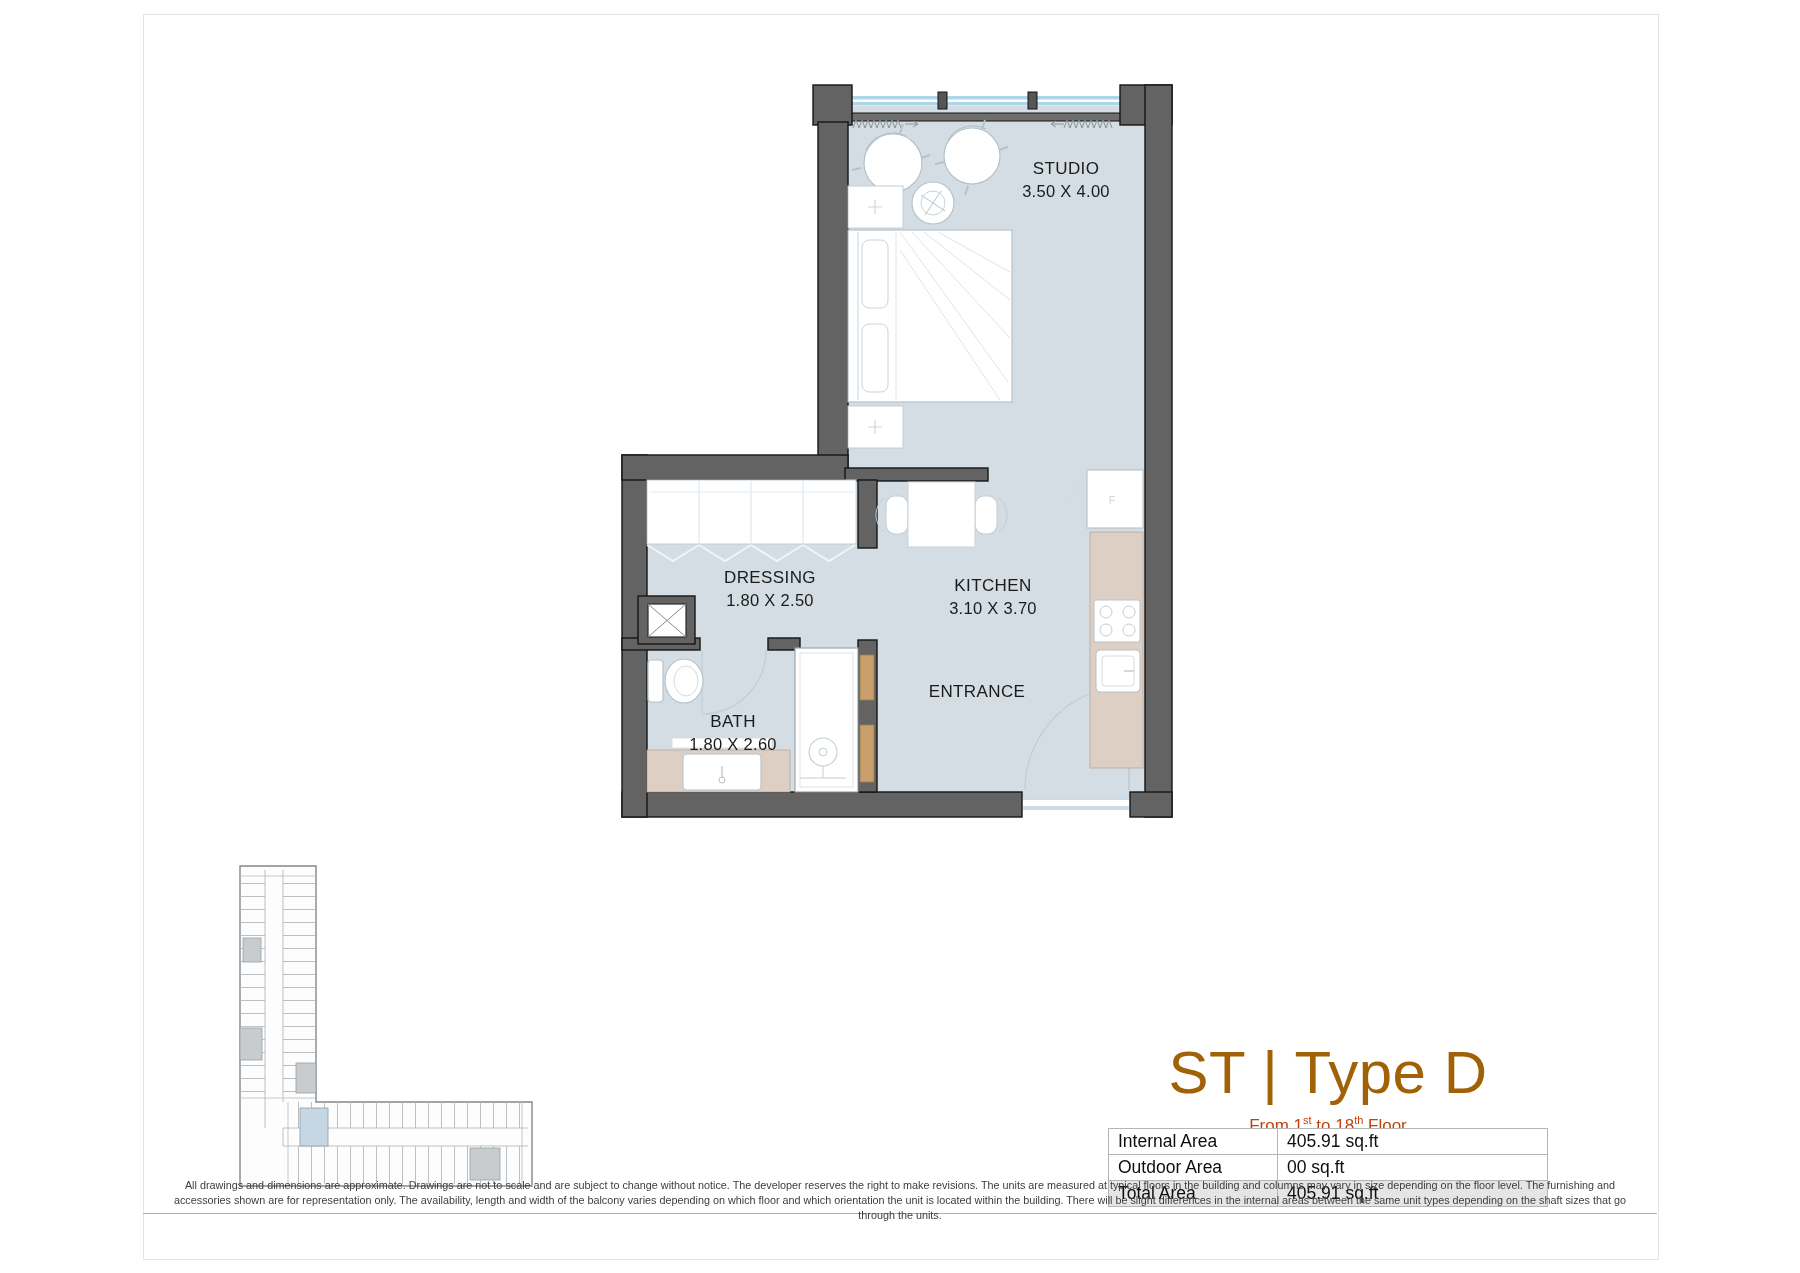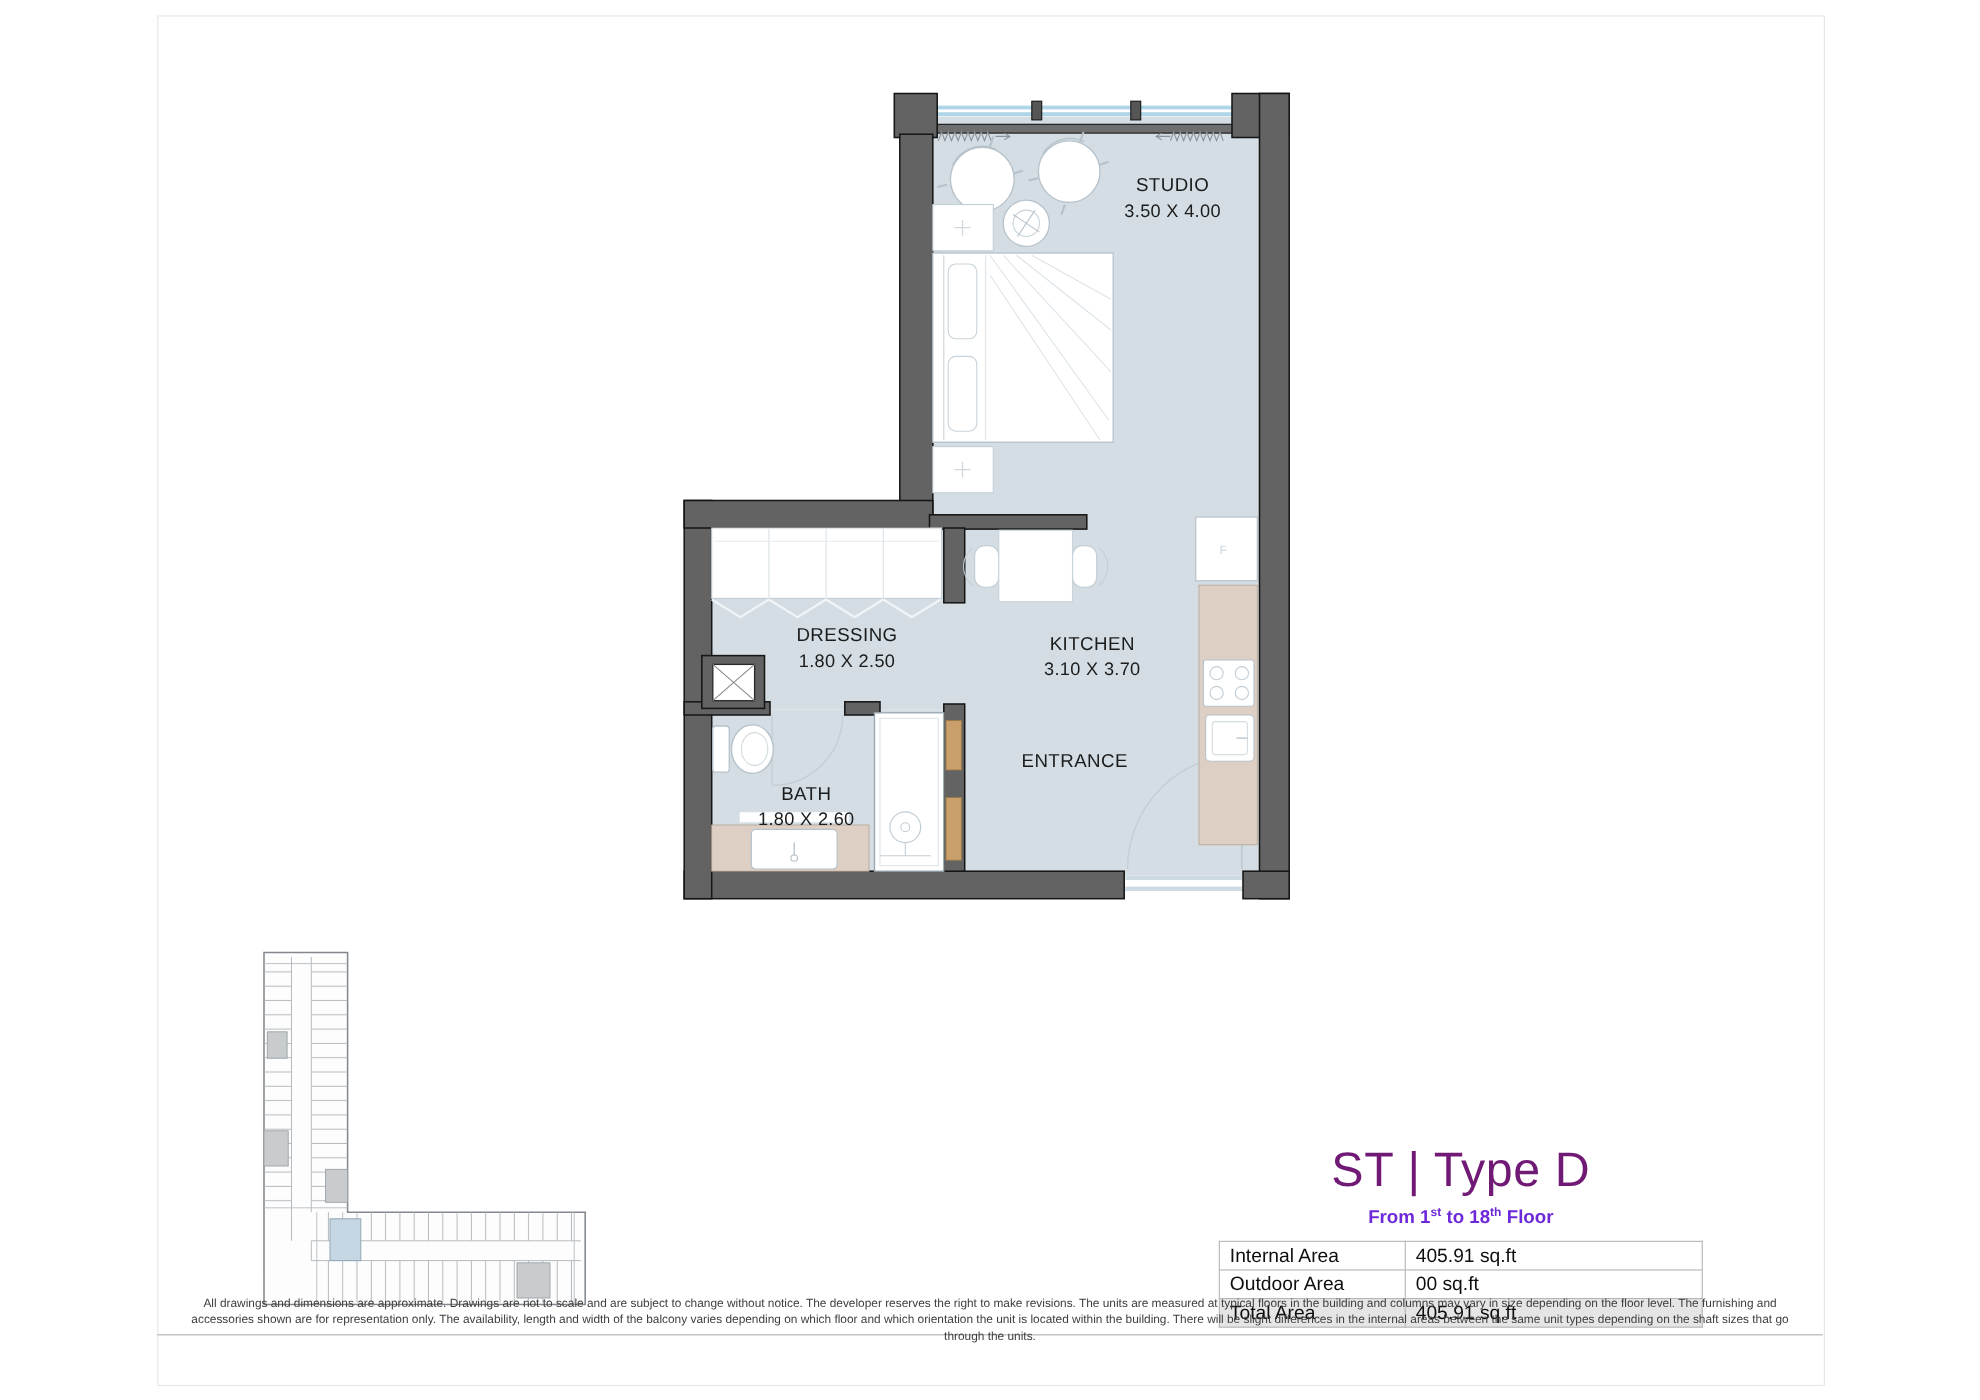--- a/index.html
+++ b/index.html
@@ -4,22 +4,22 @@
 <style>
   html,body{margin:0;padding:0;background:#ffffff;}
   .sheet{position:relative;width:1800px;height:1273px;background:#ffffff;overflow:hidden;
          font-family:"Liberation Sans",sans-serif;color:#111;}
   .page-border{position:absolute;left:143px;top:14px;width:1514px;height:1244px;
                border:1px solid #e4e4e4;pointer-events:none;}
   svg text{font-family:"Liberation Sans",sans-serif;}
   .room-label{font-size:17px;fill:#1b1b1b;letter-spacing:.4px;}
   .room-dims{font-size:16.5px;fill:#1b1b1b;letter-spacing:.3px;}
   .title-block{position:absolute;left:1108px;top:1040px;width:440px;text-align:center;}
-  .unit-title{font-size:44px;letter-spacing:.5px;color:#701a75;line-height:1.1;font-weight:400;}
-  .unit-sub{font-size:17px;color:#6d28d9;margin-top:8px;font-weight:bold;}
+  .unit-title{font-size:60px;letter-spacing:.5px;color:#a16207;line-height:1.1;font-weight:400;}
+  .unit-sub{font-size:17px;color:#c2410c;margin-top:8px;}
   .unit-sub sup{font-size:11px;}
   .area-table{position:absolute;left:1108px;top:1128px;width:440px;border-collapse:collapse;
               font-size:17.5px;color:#0e0e0e;}
   .area-table td{border:1px solid #b5b5b5;height:25px;padding:0 9px;background:#fff;}
   .area-table td.val{}
   .area-table tr.total td{background:#e5e5e5;}
   .area-table td.lbl{width:150px;}
   .bottom-rule{position:absolute;left:143px;top:1213px;width:1514px;height:1px;background:#b0b0b0;}
   .disclaimer{position:absolute;left:170px;top:1178px;width:1460px;text-align:center;
               font-size:10.8px;line-height:1.4;color:#3d3d3d;}

